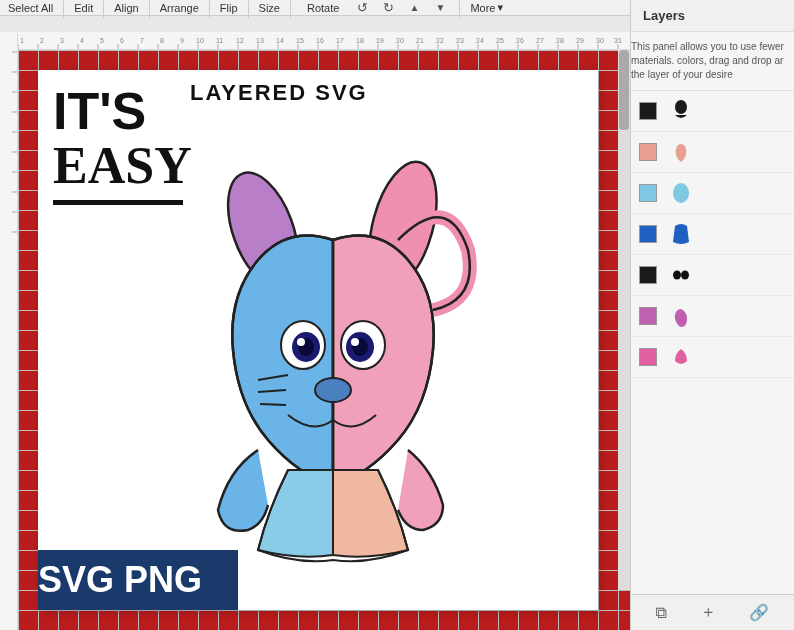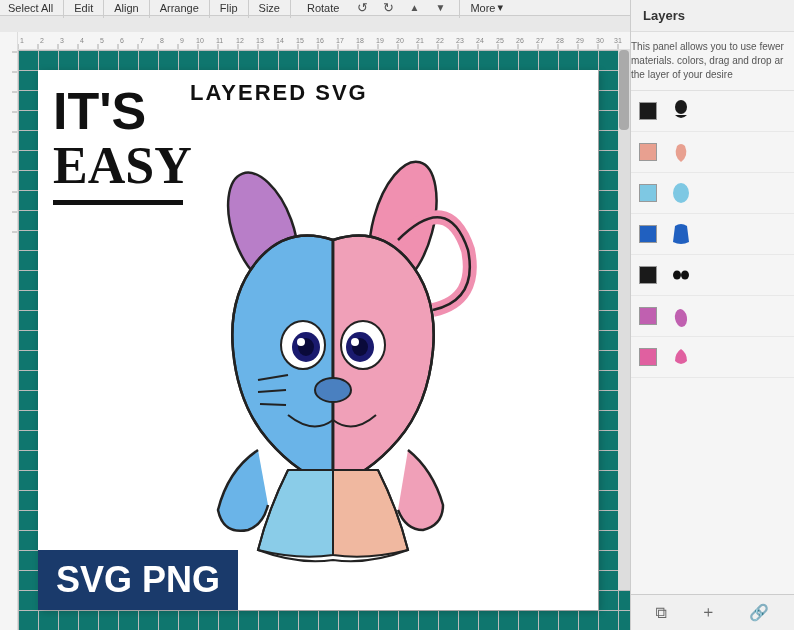--- a/index.html
+++ b/index.html
@@ -88,21 +88,21 @@
       overflow: hidden;
     }
 
     
     #canvas-area {
       position: absolute;
       top: 50px;
       left: 18px;
       width: 612px;
       height: 580px;
-      background: #0f766e;
+      background: #b91c1c;
       overflow: hidden;
     }
     #canvas-grid {
       position: absolute;
       top: 0;
       left: 0;
       width: 100%;
       height: 100%;
       background-image:
         linear-gradient(to right, #bbb 1px, transparent 1px),
@@ -164,21 +164,20 @@
     
     #svg-png-badge {
       position: absolute;
       bottom: 0;
       left: 0;
       width: 200px;
       height: 60px;
       background: #1a3a6b;
       display: flex;
       align-items: center;
-      justify-content: center;
     }
     .svg-png-text {
       font-family: 'Arial Black', Arial, sans-serif;
       font-weight: 900;
       font-size: 36px;
       color: white;
     }
 
     
     #stitch-container {

